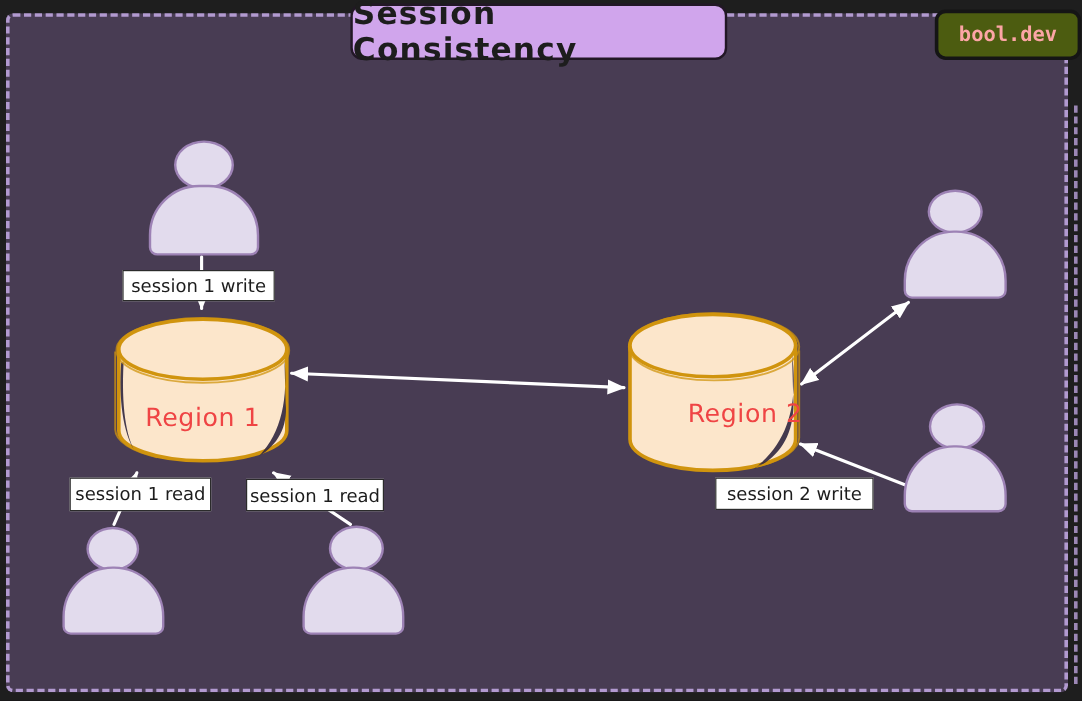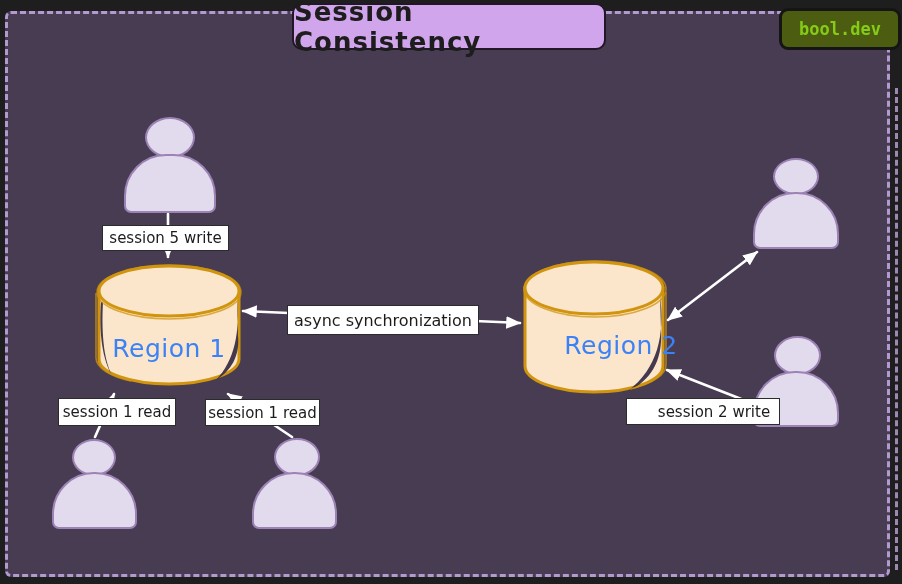--- a/index.html
+++ b/index.html
@@ -25,31 +25,31 @@
     border:2.5px solid #221726;border-radius:10px;
     display:flex;align-items:center;justify-content:center;
     font-size:26px;letter-spacing:1px;z-index:6;font-weight:bold;
   }
   .brand-badge{
     position:absolute;left:779px;top:8px;width:116px;height:36px;
     background:var(--badge-bg,#4c5c10);
     border:3px solid #151515;border-radius:9px;
     display:flex;align-items:center;justify-content:center;
     font-family:"DejaVu Sans Mono",monospace;font-weight:bold;
-    font-size:17px;color:#84cc16;z-index:6;
+    font-size:17px;color:#fca5a5;z-index:6;
   }
   svg.layer{position:absolute;left:0;top:0;z-index:2;}
   .cyl{fill:var(--cylinder-fill,#fce6cb);stroke:var(--cylinder-stroke,#d0940e);stroke-width:3;}
   .cyl-sketch{fill:none;stroke:var(--cylinder-stroke,#d0940e);stroke-width:1.6;opacity:.75;}
   .cyl-shadow{fill:#342a42;opacity:.92;}
   .edge{stroke:var(--arrow,#ffffff);stroke-width:2.6;fill:none;stroke-linecap:round;}
   .ah{fill:var(--arrow,#ffffff);}
   .region-label{
     position:absolute;z-index:3;display:flex;align-items:center;justify-content:center;
-    font-size:25px;color:#3b82f6;letter-spacing:.5px;
+    font-size:21px;color:#ef4444;letter-spacing:.5px;
   }
   .edge-label{
     position:absolute;z-index:4;display:flex;align-items:center;justify-content:center;
     background:var(--label-bg,#ffffff);border:1.5px solid #2b2b2b;
     font-size:15px;color:#1c1c1c;white-space:nowrap;
   }
   .user{position:absolute;z-index:3;}
   .user .head{
     position:absolute;border-radius:50%;
     background:var(--user-fill,#e2dbed);border:2.5px solid var(--user-stroke,#9d82b5);
@@ -100,25 +100,24 @@
       <path class="edge" d="M 754 404 L 667 370" marker-end="url(#arrowhead)"></path>
     </g>
   </svg>
 
   <div class="title-banner">Session Consistency</div>
   <div class="brand-badge">bool.dev</div>
 
   <div class="region-label" style="left:98px;top:334px;width:142px;height:28px;">Region 1</div>
   <div class="region-label" style="left:552px;top:331px;width:138px;height:28px;">Region 2</div>
 
-  <div class="edge-label" style="left:102px;top:225px;width:125px;height:24px;">session 5 write</div>
+  <div class="edge-label" style="left:102px;top:225px;width:125px;height:24px;">session 1 write</div>
   <div class="edge-label" style="left:58px;top:398px;width:116px;height:26px;">session 1 read</div>
   <div class="edge-label" style="left:205px;top:399px;width:113px;height:25px;">session 1 read</div>
-  <div class="edge-label" style="left:287px;top:305px;width:190px;height:28px;font-size:16px;">async synchronization</div>
-  <div class="edge-label" style="left:626px;top:398px;width:130px;height:25px;padding-left:22px;">session 2 write</div>
+  <div class="edge-label" style="left:596px;top:398px;width:130px;height:25px;">session 2 write</div>
 
   <div class="user" style="left:124px;top:117px;width:93px;height:97px;">
     <div class="head" style="left:21px;top:0;width:46px;height:37px;"></div>
     <div class="body" style="left:0;top:37px;width:88px;height:55px;"></div>
   </div>
 
   <div class="user" style="left:753px;top:158px;width:87px;height:93px;">
     <div class="head" style="left:20px;top:0;width:42px;height:33px;"></div>
     <div class="body" style="left:0;top:34px;width:82px;height:53px;"></div>
   </div>

